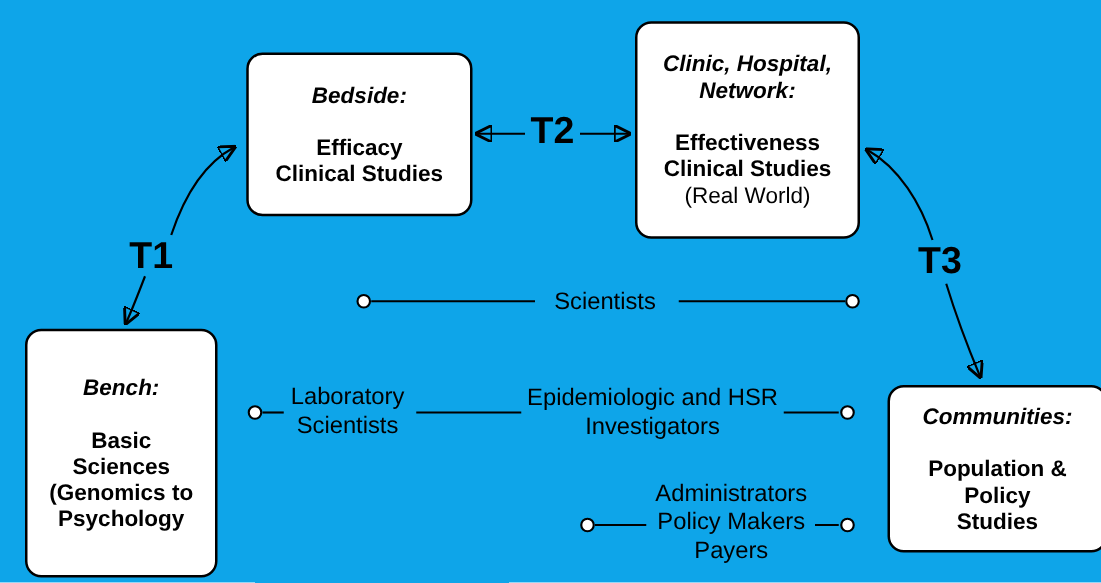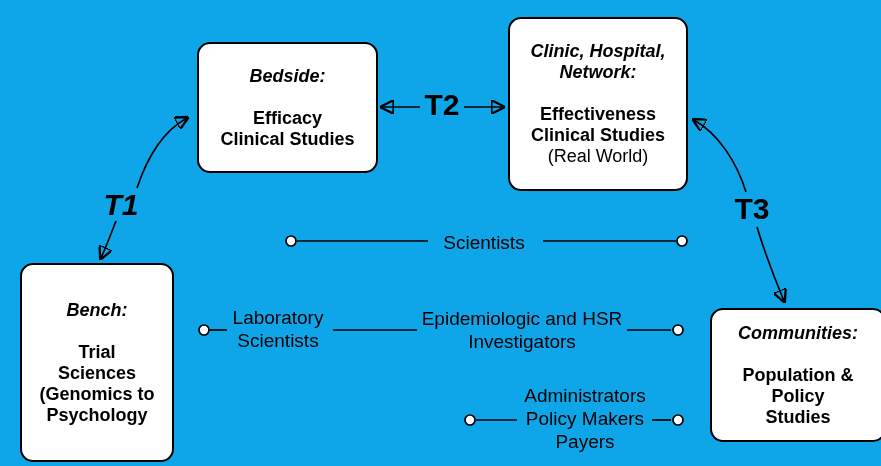--- a/index.html
+++ b/index.html
@@ -64,21 +64,21 @@
   .box-communities { left: 710px; top: 308px; width: 176px; height: 134px; }
   .tlabel {
     position: absolute;
     transform: translate(-50%, -50%);
     font-size: 30px;
     font-weight: bold;
     line-height: 1;
     white-space: nowrap;
     text-align: center;
   }
-  .tlabel-t1 { left: 121px; top: 205px; font-style: italic; }
+  .tlabel-t1 { left: 121px; top: 205px; }
   .tlabel-t2 { left: 442px; top: 105px; }
   .tlabel-t3 { left: 752px; top: 209px; }
   .conn-label {
     position: absolute;
     transform: translate(-50%, -50%);
     font-size: 19px;
     line-height: 23px;
     text-align: center;
     white-space: pre-line;
   }
@@ -140,21 +140,21 @@
   <div class="box box-clinic">
     <div class="box-title">Clinic, Hospital,
 Network:</div>
     <div class="box-body">Effectiveness
 Clinical Studies</div>
     <div class="box-body box-note">(Real World)</div>
   </div>
 
   <div class="box box-bench">
     <div class="box-title">Bench:</div>
-    <div class="box-body">Trial
+    <div class="box-body">Basic
 Sciences
 (Genomics to
 Psychology</div>
   </div>
 
   <div class="box box-communities">
     <div class="box-title">Communities:</div>
     <div class="box-body">Population &amp;
 Policy
 Studies</div>

